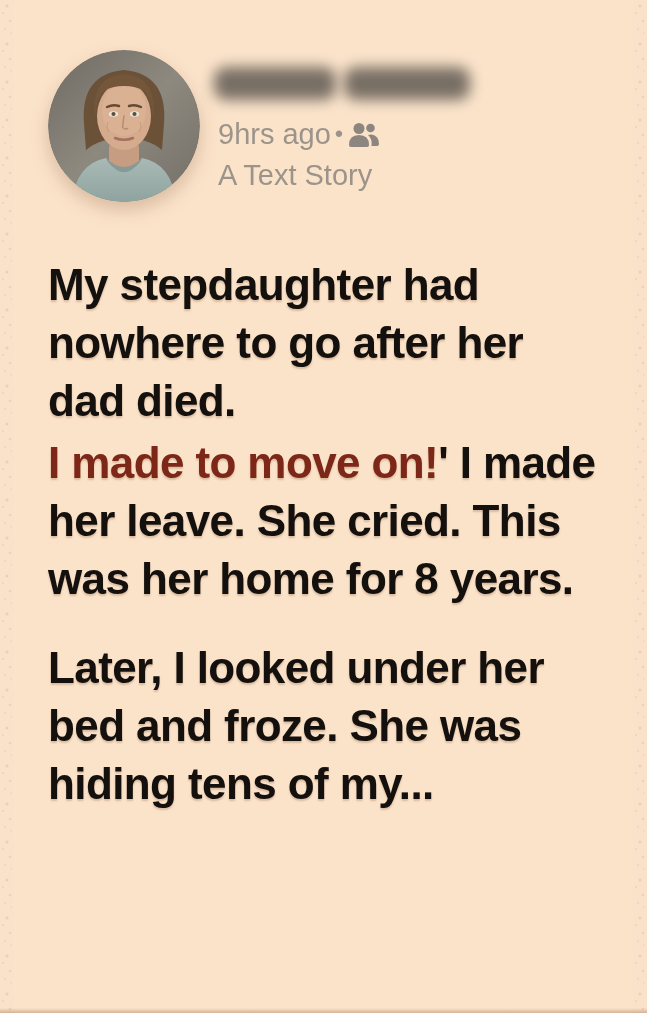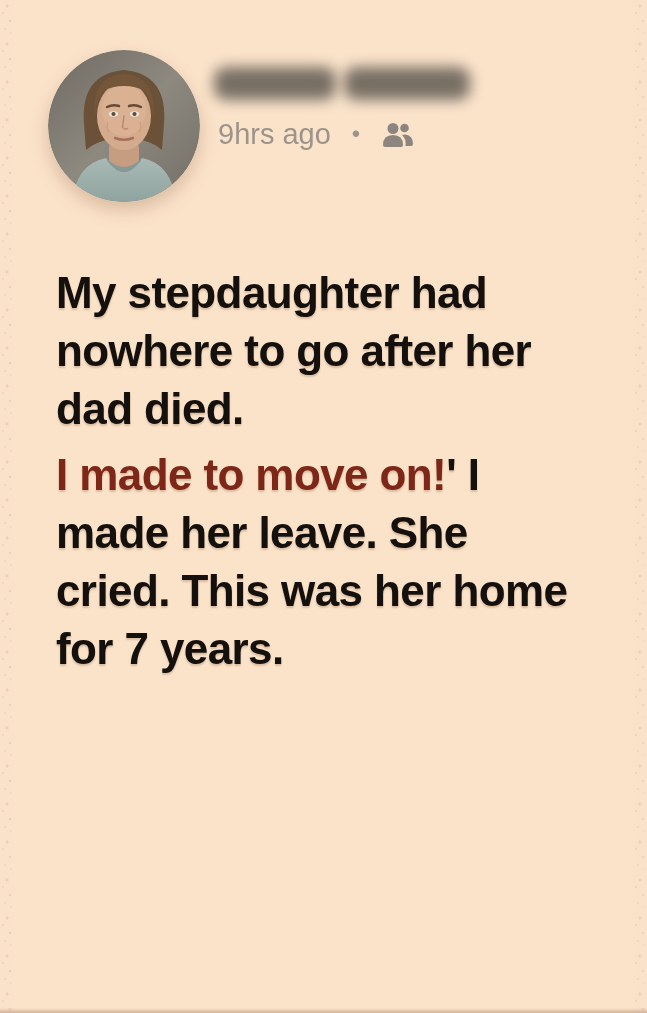--- a/index.html
+++ b/index.html
@@ -41,38 +41,38 @@
   .name-blur{position:absolute;z-index:2;}
   .name-blob{
     position:absolute;height:33px;border-radius:12px;
     background:var(--blur,#57524b);opacity:.8;filter:blur(7px);
   }
   .blob-a{left:214px;top:67px;width:122px;}
   .blob-b{left:344px;top:67px;width:126px;}
 
   .meta{
     position:absolute;left:218px;top:118px;z-index:2;
-    display:flex;align-items:center;gap:21px;
+    display:flex;align-items:center;gap:4px;
     color:var(--muted,#9c948b);font-size:29px;line-height:32px;
   }
   .meta .dot{font-size:24px;line-height:32px;}
   .friends-icon{width:32px;height:28px;margin-top:2px;}
   .subtitle{
     position:absolute;left:218px;top:158px;z-index:2;
     color:var(--muted,#9c948b);font-size:29px;line-height:34px;
   }
 
   
   .story{
     position:absolute;left:48px;top:256px;width:548px;z-index:2;
     font-weight:700;font-size:44px;line-height:58px;letter-spacing:-0.6px;
     color:var(--ink,#13100d);
     text-shadow:0 2px 2px rgba(140,92,55,.30);
   }
-  .story p{margin:8px;}
+  .story p{margin:0;}
   .story p + p{margin-top:13px;}
   .story p.p3{margin-top:4px;}
   .story p.p4{margin-top:31px;}
   .seg-red{color:var(--accent,#7c2718);}
 </style>
 </head>
 <body>
 
 <div class="page">
 
@@ -140,20 +140,22 @@
     <svg class="friends-icon" viewBox="0 0 32 28" xmlns="http://www.w3.org/2000/svg">
       <g fill="#8d8680">
         <circle cx="12" cy="7.5" r="5.5"></circle>
         <path d="M2 24 q0-10 10-10 q10 0 10 10 q0 2 -2 2 h-16 q-2 0 -2-2z"></path>
         <circle cx="23.5" cy="7" r="4.3"></circle>
         <path d="M24.5 13.5 q7.5 1 7.5 9.5 q0 2 -2 2 h-5.5 q1-7 -3.5-11 q1.5-0.5 3.5-0.5z"></path>
       </g>
     </svg>
   </div>
 
+  <div class="subtitle">A Text Story</div>
 
   <div class="story">
     <p class="p1"><span>My stepdaughter had nowhere to go after her dad died.</span></p>
-    <p class="p3"><span class="seg-red">I made to move on!</span><span>' I made her leave. She cried. This was her home for 7 years.</span></p>
+    <p class="p3"><span class="seg-red">I made to move on!</span><span>' I made her leave. She cried. This was her home for 8 years.</span></p>
+    <p class="p4"><span>Later, I looked under her bed and froze. She was hiding tens of my...</span></p>
   </div>
 
   <div class="bottom-shade"></div>
 </div>
 
 </body></html>

